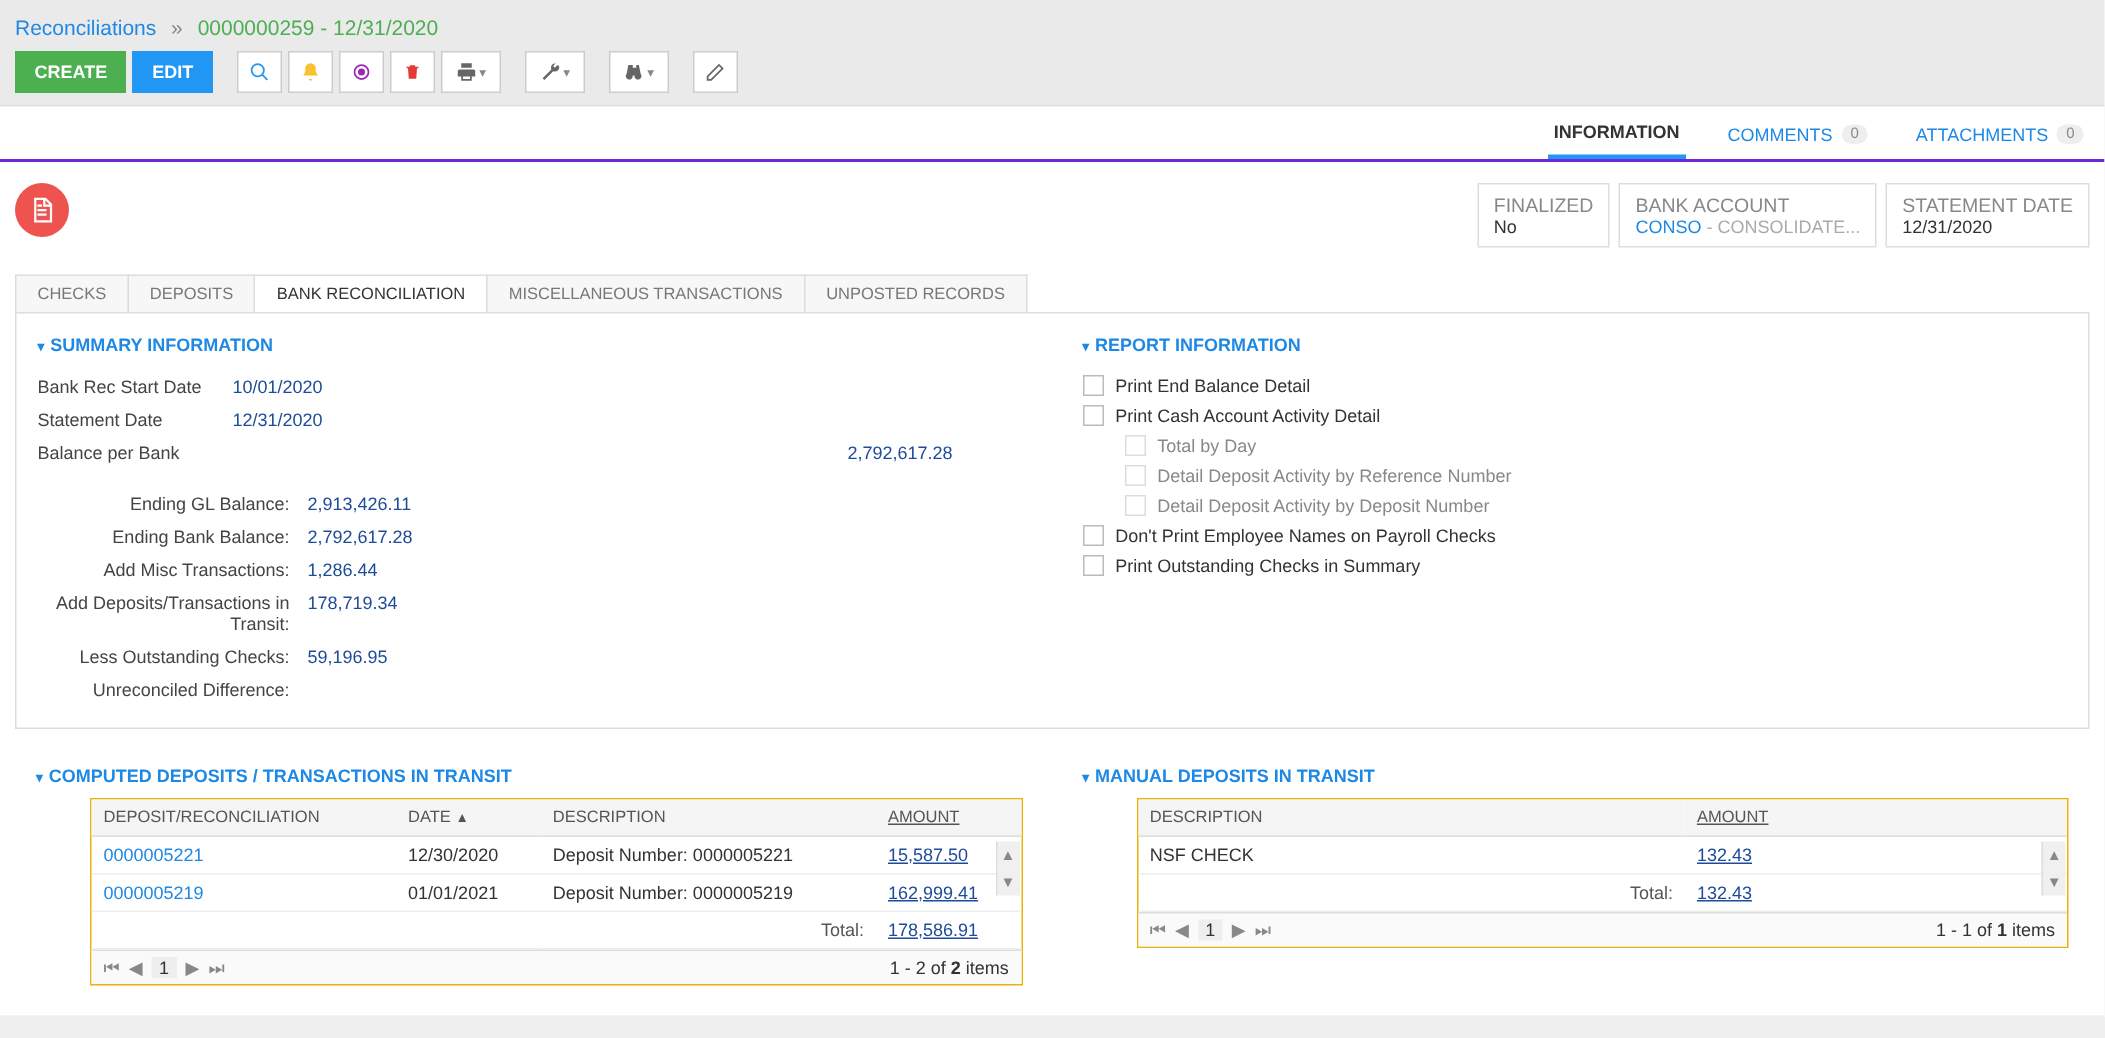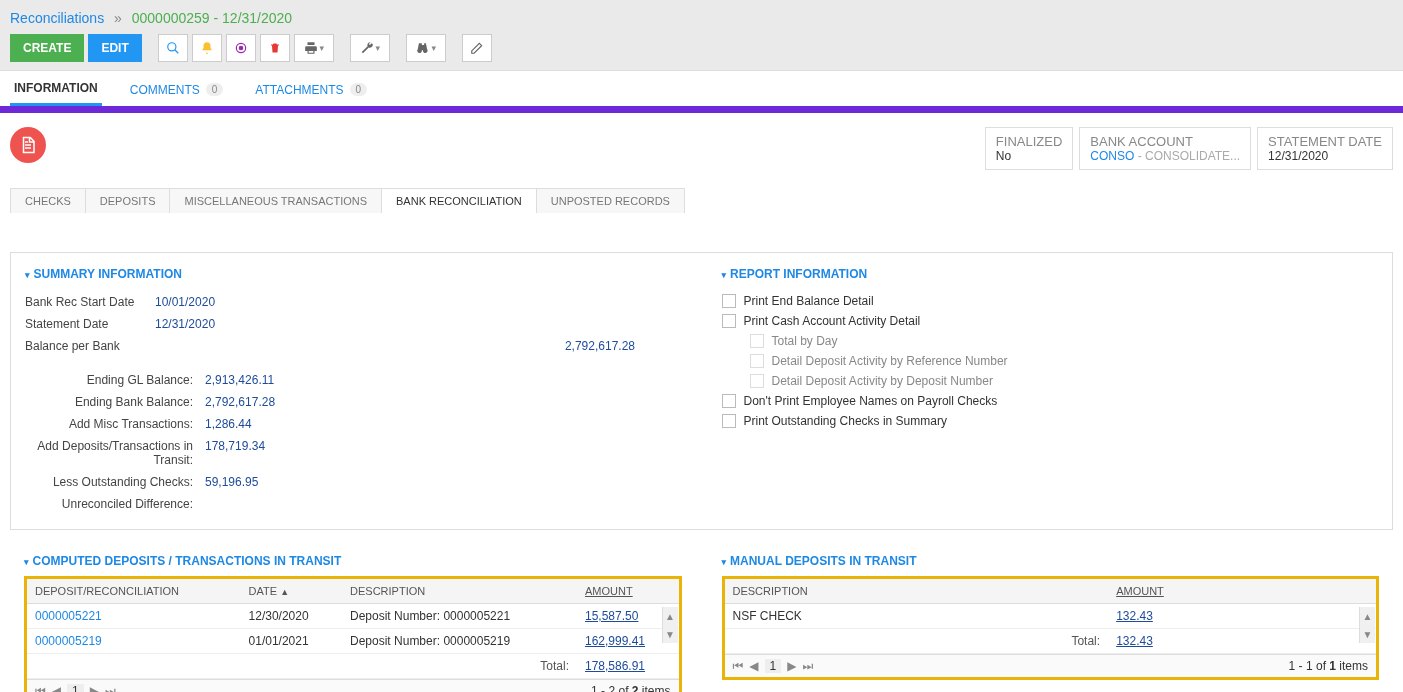--- a/index.html
+++ b/index.html
@@ -13,58 +13,58 @@
 .breadcrumb .cur { color: #4caf50; }
 
 .toolbar { display: flex; align-items: center; gap: 4px; padding-bottom: 8px; }
 .btn { display: inline-flex; align-items: center; justify-content: center; height: 28px; padding: 0 12px; border: 1px solid transparent; font-size: 12px; font-weight: 600; color: #fff; cursor: pointer; }
 .btn-green { background: #4caf50; }
 .btn-blue { background: #2196f3; }
 .icon-btn { width: 30px; height: 28px; border: 1px solid #ccc; background: #fff; display: inline-flex; align-items: center; justify-content: center; color: #666; cursor: pointer; font-size: 14px; }
 .icon-btn .caret { font-size: 9px; margin-left: 2px; color: #888; }
 .toolbar-gap { width: 8px; }
 
-.tabs-main { background: #fff; border-bottom: 7px solid #6d28d9; padding: 0 10px; display: flex; gap: 24px; }
+.tabs-main { background: #fff; border-bottom: 2px solid #6d28d9; padding: 0 10px; display: flex; gap: 24px; justify-content: flex-end; }
 .tabs-main .tab { padding: 10px 4px 8px 4px; font-size: 12px; color: #1e88e5; cursor: pointer; display: flex; align-items: center; gap: 6px; }
 .tabs-main .tab.active { color: #333; border-bottom: 3px solid #2196f3; font-weight: 600; }
 .tabs-main .badge { background: #eee; color: #888; border-radius: 8px; padding: 1px 6px; font-size: 10px; }
 
 .page { background: #fff; margin: 0; padding: 14px 10px 20px 10px; }
 .header-row { display: flex; align-items: flex-start; }
 .doc-icon { width: 36px; height: 36px; border-radius: 50%; background: #ef5350; display: flex; align-items: center; justify-content: center; margin-right: 10px; flex-shrink: 0; }
 .doc-icon svg { fill: #fff; }
 .doc-head .label { font-size: 12px; color: #555; letter-spacing: 0.5px; }
 .doc-head .title { font-size: 22px; color: #222; font-weight: 400; }
 .head-spacer { flex: 1; }
 .info-box { border: 1px solid #ddd; padding: 6px 10px; margin-left: 6px; min-width: 80px; }
 .info-box .lbl { font-size: 13px; color: #888; }
 .info-box .val { font-size: 12px; color: #333; }
 .info-box .val .link { color: #1e88e5; }
 
 .subtabs { display: flex; margin: 18px 0 0 0; }
 .subtabs .st { border: 1px solid #ddd; border-bottom: none; padding: 6px 14px; font-size: 11px; color: #777; background: #f7f7f7; cursor: pointer; margin-right: -1px; }
 .subtabs .st.active { background: #fff; color: #333; position: relative; z-index: 2; }
-.subtab-body { border: 1px solid #ddd; padding: 14px; display: flex; gap: 40px; margin-top: 39px; }
+.subtab-body { border: 1px solid #ddd; padding: 14px; display: flex; gap: 40px; }
 
 .col { flex: 1; min-width: 0; }
 .section-title { color: #1e88e5; font-size: 12px; font-weight: 600; margin-bottom: 10px; cursor: pointer; }
 .section-title .tri { font-size: 9px; margin-right: 4px; }
 
 .kv { display: flex; font-size: 12px; padding: 4px 0; }
 .kv .k { width: 180px; text-align: right; padding-right: 12px; color: #444; }
 .kv .v { color: #1e4b9a; flex: 1; text-align: right; max-width: 480px; }
 .kv.wide .v { text-align: right; }
 .kv .v.left { text-align: left; }
 .neg { color: #d32f2f; }
 
 .chk-row { display: flex; align-items: center; gap: 8px; font-size: 12px; padding: 3px 0; color: #333; }
 .chk-row.indent { padding-left: 28px; color: #888; }
 .chk { width: 14px; height: 14px; border: 1px solid #bbb; background: #fff; flex-shrink: 0; }
 
-.grid { border: 3px solid #eab308; position: relative; }
+.grid { border: 1px solid #eab308; position: relative; margin-left: 36px; }
 .grid table { width: 100%; border-collapse: collapse; font-size: 12px; }
 .grid th { background: #f5f5f5; border-bottom: 1px solid #ddd; padding: 6px 8px; text-align: left; font-weight: 400; color: #555; font-size: 11px; }
 .grid th.right, .grid td.right { text-align: left; text-decoration: underline; }
 .grid td { border-bottom: 1px solid #eee; padding: 5px 8px; }
 .grid .link { color: #1e88e5; }
 .grid .total-row td { font-weight: 400; }
 .grid .total-label { text-align: right; color: #555; }
 .grid-foot { display: flex; align-items: center; padding: 4px 8px; border-top: 1px solid #ddd; background: #fafafa; font-size: 12px; }
 .pager { display: flex; align-items: center; gap: 6px; color: #888; }
 .pager .pg { font-size: 12px; cursor: pointer; }
@@ -171,22 +171,22 @@
     </div>
     <div class="info-box">
       <div class="lbl">STATEMENT DATE</div>
       <div class="val">12/31/2020</div>
     </div>
   </div>
 
   <div class="subtabs">
     <div class="st">CHECKS</div>
     <div class="st">DEPOSITS</div>
+    <div class="st active">BANK RECONCILIATION</div>
     <div class="st">MISCELLANEOUS TRANSACTIONS</div>
-    <div class="st active">BANK RECONCILIATION</div>
     <div class="st">UNPOSTED RECORDS</div>
   </div>
 
   <div class="subtab-body">
     <div class="col">
       <div class="section-title"><span class="tri">▾</span><span>SUMMARY INFORMATION</span></div>
       <div style="max-width:660px;">
         <div class="kv">
             <div class="k" style="text-align:left;width:130px;">Bank Rec Start Date</div>
             <div class="v left">10/01/2020</div>

